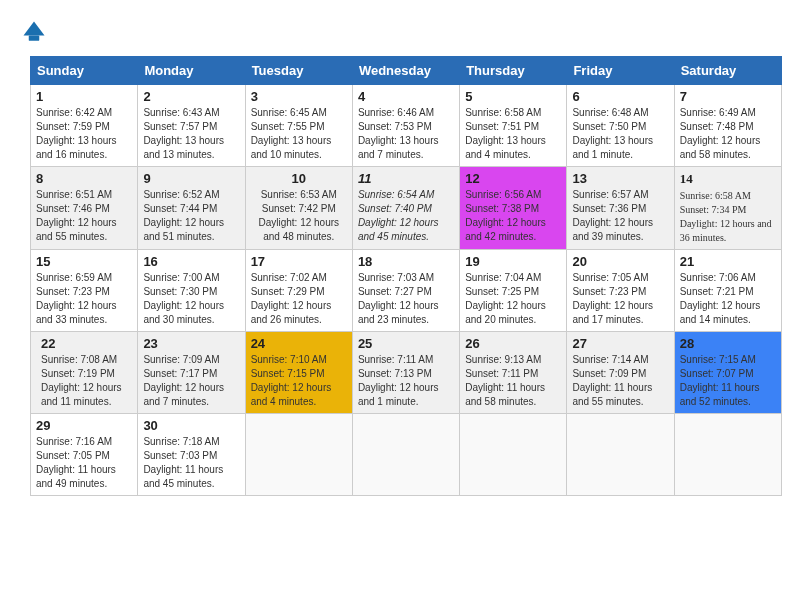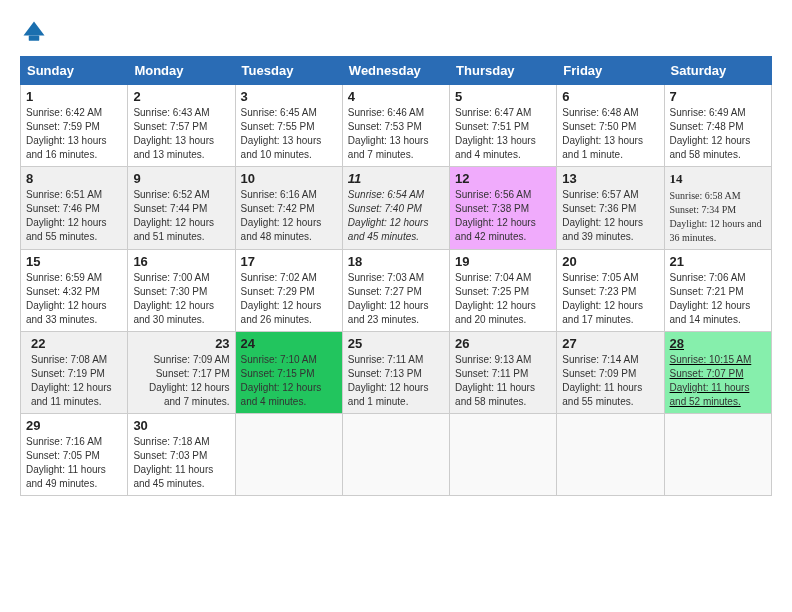--- a/index.html
+++ b/index.html
@@ -49,20 +49,21 @@
     }
     .location-title {
       font-size: 16px;
       color: #444;
       margin-top: 2px;
     }
     table {
       width: 100%;
       border-collapse: collapse;
       font-size: 10.5px;
+      margin-left: 10px;
     }
     thead tr th {
       background-color: #2a6cb5;
       color: #fff;
       padding: 6px 6px;
       text-align: left;
       font-size: 13px;
       font-weight: bold;
       border: 1px solid #2a6cb5;
     }
@@ -151,21 +152,21 @@
           </td>
           <td>
             <span class="day-num">4</span>
             <div class="day-detail">Sunrise: 6:46 AM
 Sunset: 7:53 PM
 Daylight: 13 hours
 and 7 minutes.</div>
           </td>
           <td>
             <span class="day-num">5</span>
-            <div class="day-detail">Sunrise: 6:47 AM
+            <div class="day-detail">Sunrise: 6:58 AM
 Sunset: 7:51 PM
 Daylight: 13 hours
 and 4 minutes.</div>
           </td>
           <td>
             <span class="day-num">6</span>
             <div class="day-detail">Sunrise: 6:48 AM
 Sunset: 7:50 PM
 Daylight: 13 hours
 and 1 minute.</div>
@@ -186,35 +187,35 @@
 Daylight: 12 hours
 and 55 minutes.</div>
           </td>
           <td style="background: rgb(240, 240, 240);">
             <span class="day-num">9</span>
             <div class="day-detail">Sunrise: 6:52 AM
 Sunset: 7:44 PM
 Daylight: 12 hours
 and 51 minutes.</div>
           </td>
-          <td style="background: rgb(240, 240, 240);">
+          <td style="background: rgb(240, 240, 240); text-align: center;">
             <span class="day-num">10</span>
-            <div class="day-detail">Sunrise: 6:16 AM
+            <div class="day-detail">Sunrise: 6:53 AM
 Sunset: 7:42 PM
 Daylight: 12 hours
 and 48 minutes.</div>
           </td>
           <td style="background: rgb(240, 240, 240); font-style: italic;">
             <span class="day-num">11</span>
             <div class="day-detail">Sunrise: 6:54 AM
 Sunset: 7:40 PM
 Daylight: 12 hours
 and 45 minutes.</div>
           </td>
-          <td style="background: #f0abfc;">
+          <td style="background: #d946ef;">
             <span class="day-num">12</span>
             <div class="day-detail">Sunrise: 6:56 AM
 Sunset: 7:38 PM
 Daylight: 12 hours
 and 42 minutes.</div>
           </td>
           <td style="background: rgb(240, 240, 240);">
             <span class="day-num">13</span>
             <div class="day-detail">Sunrise: 6:57 AM
 Sunset: 7:36 PM
@@ -226,21 +227,21 @@
             <div class="day-detail">Sunrise: 6:58 AM
 Sunset: 7:34 PM
 Daylight: 12 hours
 and 36 minutes.</div>
           </td>
         </tr>
         <tr>
           <td>
             <span class="day-num">15</span>
             <div class="day-detail">Sunrise: 6:59 AM
-Sunset: 4:32 PM
+Sunset: 7:23 PM
 Daylight: 12 hours
 and 33 minutes.</div>
           </td>
           <td>
             <span class="day-num">16</span>
             <div class="day-detail">Sunrise: 7:00 AM
 Sunset: 7:30 PM
 Daylight: 12 hours
 and 30 minutes.</div>
           </td>
@@ -281,28 +282,28 @@
           </td>
         </tr>
         <tr>
           <td style="background: rgb(240, 240, 240); padding-left: 10px;">
             <span class="day-num">22</span>
             <div class="day-detail">Sunrise: 7:08 AM
 Sunset: 7:19 PM
 Daylight: 12 hours
 and 11 minutes.</div>
           </td>
-          <td style="background: rgb(240, 240, 240); text-align: right;">
+          <td style="background: rgb(240, 240, 240);">
             <span class="day-num">23</span>
             <div class="day-detail">Sunrise: 7:09 AM
 Sunset: 7:17 PM
 Daylight: 12 hours
 and 7 minutes.</div>
           </td>
-          <td style="background: #22c55e;">
+          <td style="background: #eab308;">
             <span class="day-num">24</span>
             <div class="day-detail">Sunrise: 7:10 AM
 Sunset: 7:15 PM
 Daylight: 12 hours
 and 4 minutes.</div>
           </td>
           <td style="background: rgb(240, 240, 240);">
             <span class="day-num">25</span>
             <div class="day-detail">Sunrise: 7:11 AM
 Sunset: 7:13 PM
@@ -316,23 +317,23 @@
 Daylight: 11 hours
 and 58 minutes.</div>
           </td>
           <td style="background: rgb(240, 240, 240);">
             <span class="day-num">27</span>
             <div class="day-detail">Sunrise: 7:14 AM
 Sunset: 7:09 PM
 Daylight: 11 hours
 and 55 minutes.</div>
           </td>
-          <td style="background: #86efac; text-decoration: underline;">
+          <td style="background: #3b82f6;">
             <span class="day-num">28</span>
-            <div class="day-detail">Sunrise: 10:15 AM
+            <div class="day-detail">Sunrise: 7:15 AM
 Sunset: 7:07 PM
 Daylight: 11 hours
 and 52 minutes.</div>
           </td>
         </tr>
         <tr>
           <td>
             <span class="day-num">29</span>
             <div class="day-detail">Sunrise: 7:16 AM
 Sunset: 7:05 PM

